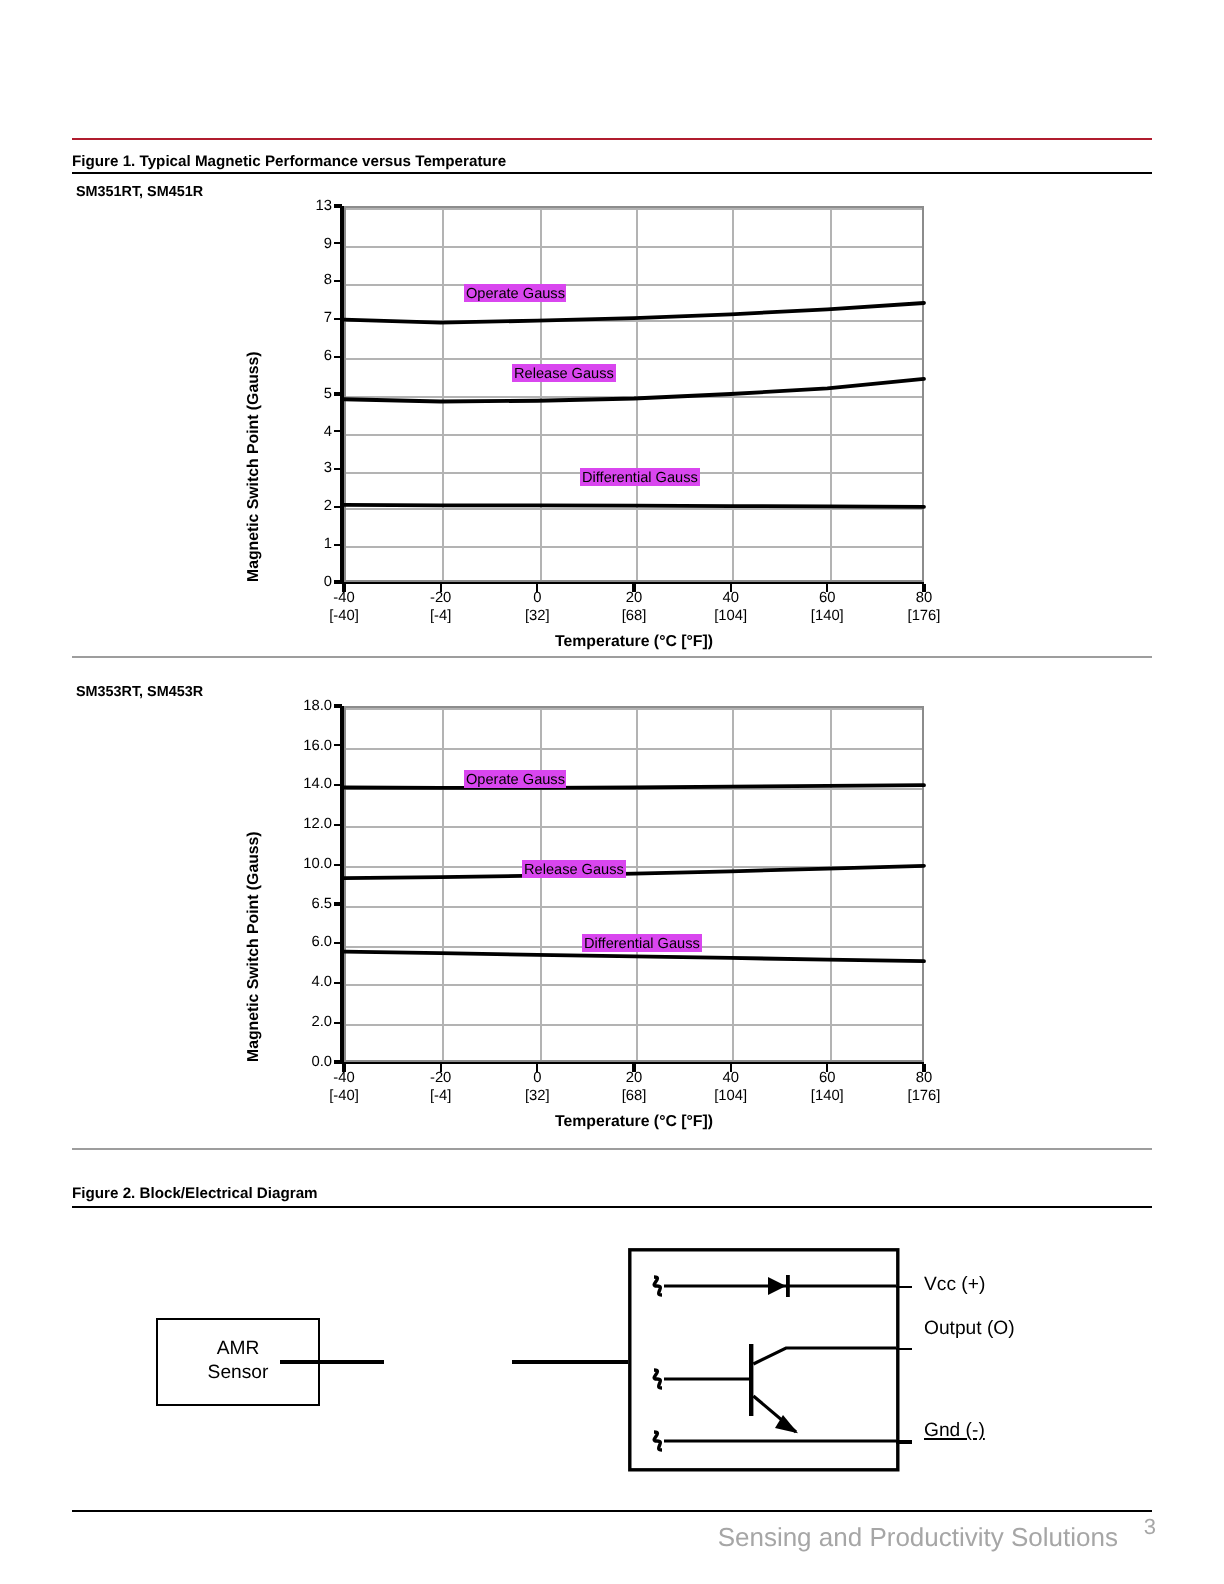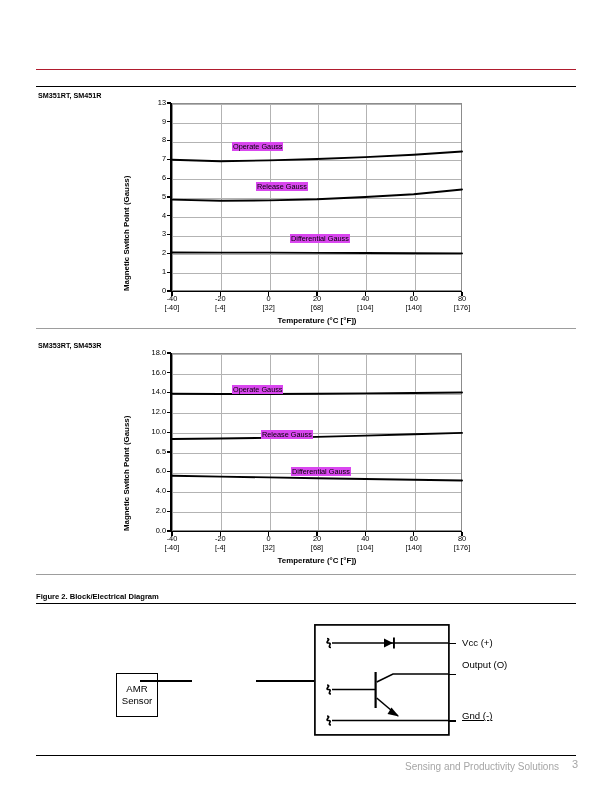--- a/index.html
+++ b/index.html
@@ -195,40 +195,41 @@
     left: 36px;
     top: 755px;
     width: 540px;
     height: 0.8px;
     background: #000;
   }
   .footer-text {
     position: absolute;
     top: 761px;
     right: 53px;
-    font-size: 10px;
+    font-size: 13px;
     color: #a6a6a6;
     white-space: nowrap;
   }
   .footer-page {
     position: absolute;
     top: 758px;
     right: 34px;
     font-size: 11px;
     color: #a6a6a6;
     font-weight: normal;
   }
 </style>
 </head>
 <body>
 
 <div class="page">
 
   <div class="rule-red"></div>
 
+  <div class="fig-caption" style="left:36px; top:76px;">Figure 1. Typical Magnetic Performance versus Temperature</div>
   <div class="rule-thin" style="left:36px; top:86px; width:540px;"></div>
 
   <div class="series-subtitle" style="left:38px; top:91px;">SM351RT, SM451R</div>
 
   <div class="chart" id="chart1" style="left:0px; top:95px; width:612px; height:230px;">
       <div class="plot" style="left: 172px; top: 8px; width: 290px; height: 188px;">
         <div class="gridline-h" style="top: 169.2px;"></div>
         <div class="gridline-h" style="top: 150.4px;"></div>
         <div class="gridline-h" style="top: 131.6px;"></div>
         <div class="gridline-h" style="top: 112.8px;"></div>
@@ -403,21 +404,21 @@
       <div class="series-label" style="left: 232px; top: 40px;">Operate Gauss</div>
       <div class="series-label" style="left: 261px; top: 85px;">Release Gauss</div>
       <div class="series-label" style="left: 291px; top: 122px;">Differential Gauss</div>
     </div>
 
   <div class="rule-grey" style="left:36px; top:574px; width:540px;"></div>
 
   <div class="fig-caption" style="left:36px; top:592px;">Figure 2. Block/Electrical Diagram</div>
   <div class="rule-thin" style="left:36px; top:603px; width:540px;"></div>
 
-  <div class="blk" style="left:78px; top:673px; width:42px; height:44px;margin-left:38px;">
+  <div class="blk" style="left:78px; top:659px; width:82px; height:44px;">
     <div>
       <span>AMR</span><br>
       <span>Sensor</span>
     </div>
   </div>
 
   <div class="wire" style="left:140px; top:680px; width:52px;"></div>
 
 
   <div class="wire" style="left:256px; top:680px; width:58px;"></div>

